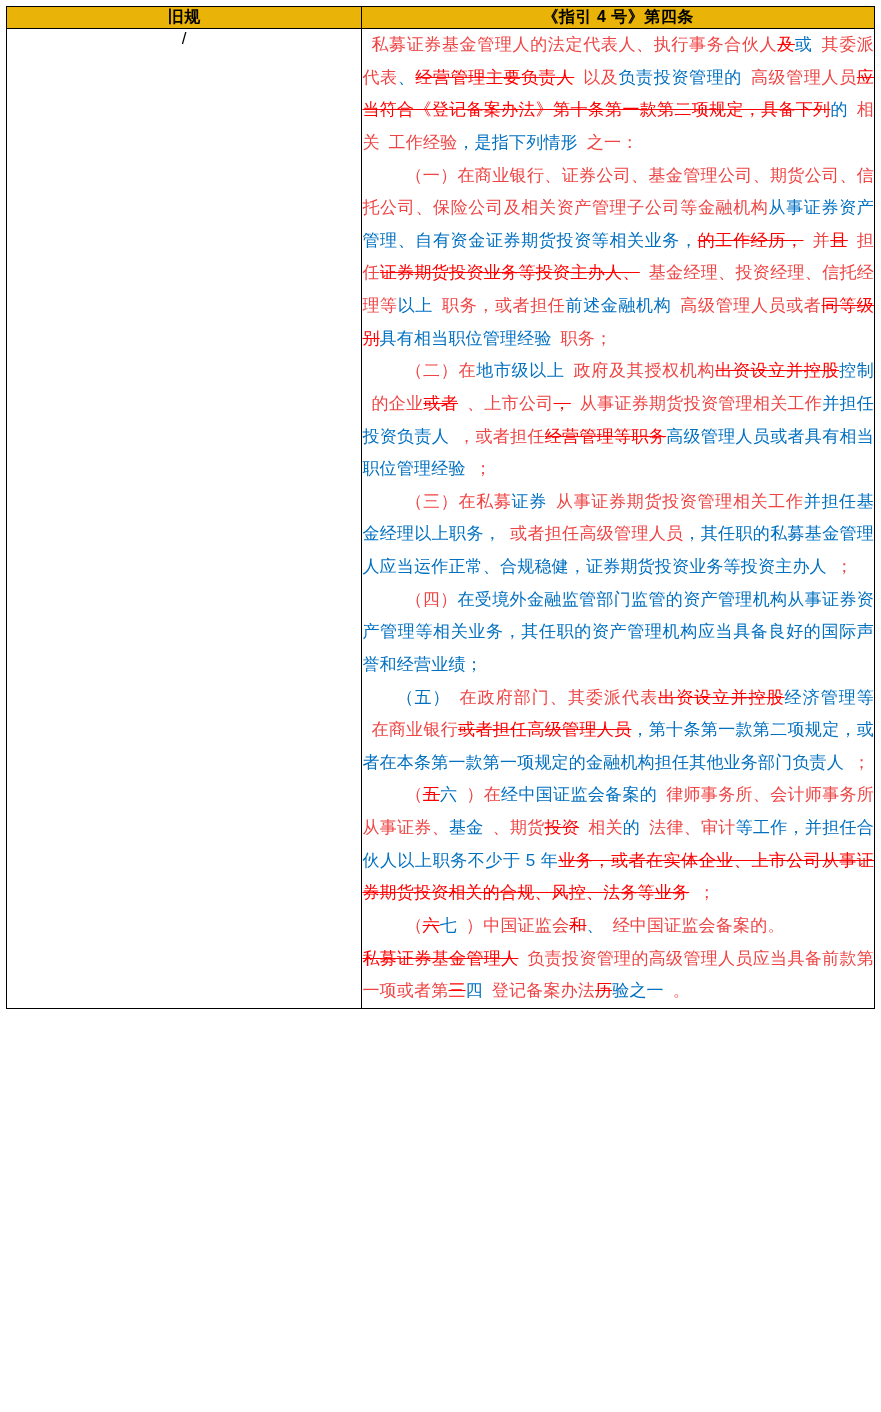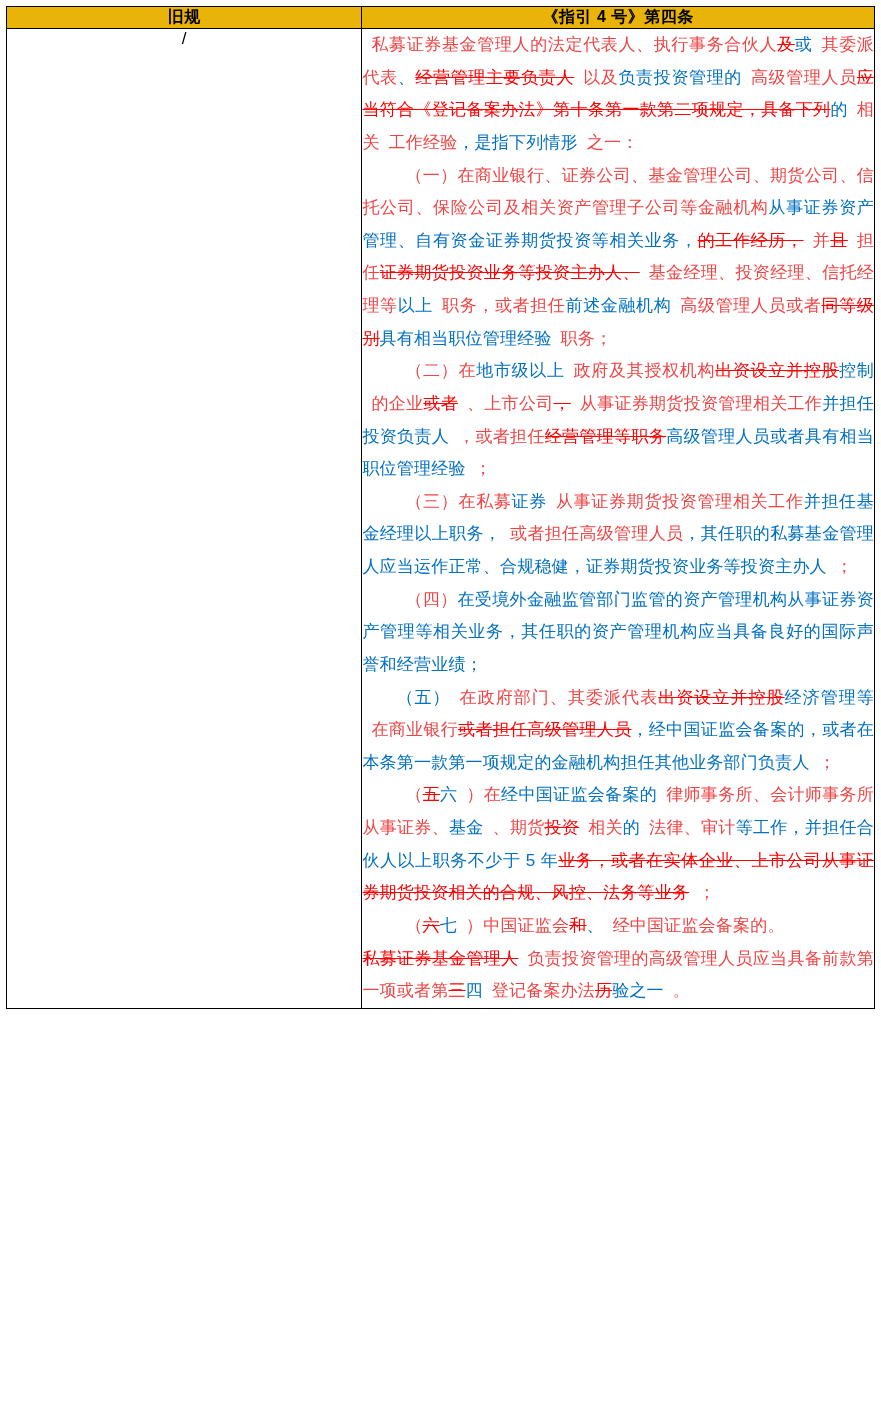--- a/index.html
+++ b/index.html
@@ -94,21 +94,21 @@
         <td class="old-cell">
           <span class="slash">/</span>
         </td>
         <td class="new-cell">
           <div id="newtext">
               <div class="para"><span class="plain">私募证券基金管理人的法定代表人、执行事务合伙人</span><span class="del">及</span><span class="ins">或</span><span class="plain">其委派代表</span><span class="ins">、</span><span class="del">经营管理主要负责人</span><span class="plain">以及</span><span class="ins">负责投资管理的</span><span class="plain">高级管理人员</span><span class="del">应当符合《登记备案办法》第十条第一款第二项规定，具备下列</span><span class="ins">的</span><span class="plain">相关</span><span class="plain">工作经验</span><span class="ins">，是指下列情形</span><span class="plain">之一：</span></div>
               <div class="para indent"><span class="plain">（一）在商业银行、证券公司、基金管理公司、期货公司、信托公司、保险公司及相关资产管理子公司等金融机构</span><span class="ins">从事证券资产管理、自有资金证券期货投资等相关业务，</span><span class="del">的工作经历，</span><span class="plain">并</span><span class="del">且</span><span class="plain">担任</span><span class="del">证券期货投资业务等投资主办人、</span><span class="plain">基金经理、投资经理、信托经理等</span><span class="ins">以上</span><span class="plain">职务，或者担任</span><span class="ins">前述金融机构</span><span class="plain">高级管理人员或者</span><span class="del">同等级别</span><span class="ins">具有相当职位管理经验</span><span class="plain">职务；</span></div>
               <div class="para indent"><span class="plain">（二）在</span><span class="ins">地市级以上</span><span class="plain">政府及其授权机构</span><span class="del">出资设立并控股</span><span class="ins">控制</span><span class="plain">的企业</span><span class="del">或者</span><span class="plain">、上市公司</span><span class="del">，</span><span class="plain">从事证券期货投资管理相关工作</span><span class="ins">并担任投资负责人</span><span class="plain">，或者担任</span><span class="del">经营管理等职务</span><span class="ins">高级管理人员或者具有相当职位管理经验</span><span class="plain">；</span></div>
               <div class="para indent"><span class="plain">（三）在私募</span><span class="ins">证券</span><span class="plain">从事证券期货投资管理相关工作</span><span class="ins">并担任基金经理以上职务，</span><span class="plain">或者担任高级管理人员</span><span class="ins">，其任职的私募基金管理人应当运作正常、合规稳健，证券期货投资业务等投资主办人</span><span class="plain">；</span></div>
               <div class="para indent"><span class="plain">（四）</span><span class="ins">在受境外金融监管部门监管的资产管理机构从事证券资产管理等相关业务，其任职的资产管理机构应当具备良好的国际声誉和经营业绩；</span></div>
-              <div class="para indent"><span class="ins">（五）</span><span class="plain">在政府部门、其委派代表</span><span class="del">出资设立并控股</span><span class="ins">经济管理等</span><span class="plain">在商业银行</span><span class="del">或者担任高级管理人员</span><span class="ins">，经中国证监会备案的，或者在本条第一款第一项规定的金融机构担任其他业务部门负责人</span><span class="plain">；</span></div>
+              <div class="para indent"><span class="ins">（五）</span><span class="plain">在政府部门、其委派代表</span><span class="del">出资设立并控股</span><span class="ins">经济管理等</span><span class="plain">在商业银行</span><span class="del">或者担任高级管理人员</span><span class="ins">，第十条第一款第二项规定，或者在本条第一款第一项规定的金融机构担任其他业务部门负责人</span><span class="plain">；</span></div>
               <div class="para indent"><span class="plain">（</span><span class="del">五</span><span class="ins">六</span><span class="plain">）在</span><span class="ins">经中国证监会备案的</span><span class="plain">律师事务所、会计师事务所从事证券、</span><span class="ins">基金</span><span class="plain">、期货</span><span class="del">投资</span><span class="plain">相关</span><span class="ins">的</span><span class="plain">法律、审计</span><span class="ins">等工作，并担任合伙人以上职务不少于 5 年</span><span class="del">业务，或者在实体企业、上市公司从事证券期货投资相关的合规、风控、法务等业务</span><span class="plain">；</span></div>
               <div class="para indent"><span class="plain">（</span><span class="del">六</span><span class="ins">七</span><span class="plain">）中国证监会</span><span class="del">和</span><span class="ins">、</span><span class="plain">经中国证监会备案的。</span></div>
               <div class="para"><span class="del">私募证券基金管理人</span><span class="plain">负责投资管理的高级管理人员应当具备前款第一项或者第</span><span class="del">三</span><span class="ins">四</span><span class="plain">登记备案办法</span><span class="del">历</span><span class="ins">验之一</span><span class="plain">。</span></div>
             </div>
         </td>
       </tr>
     </tbody>
   </table>
 </div>
 

